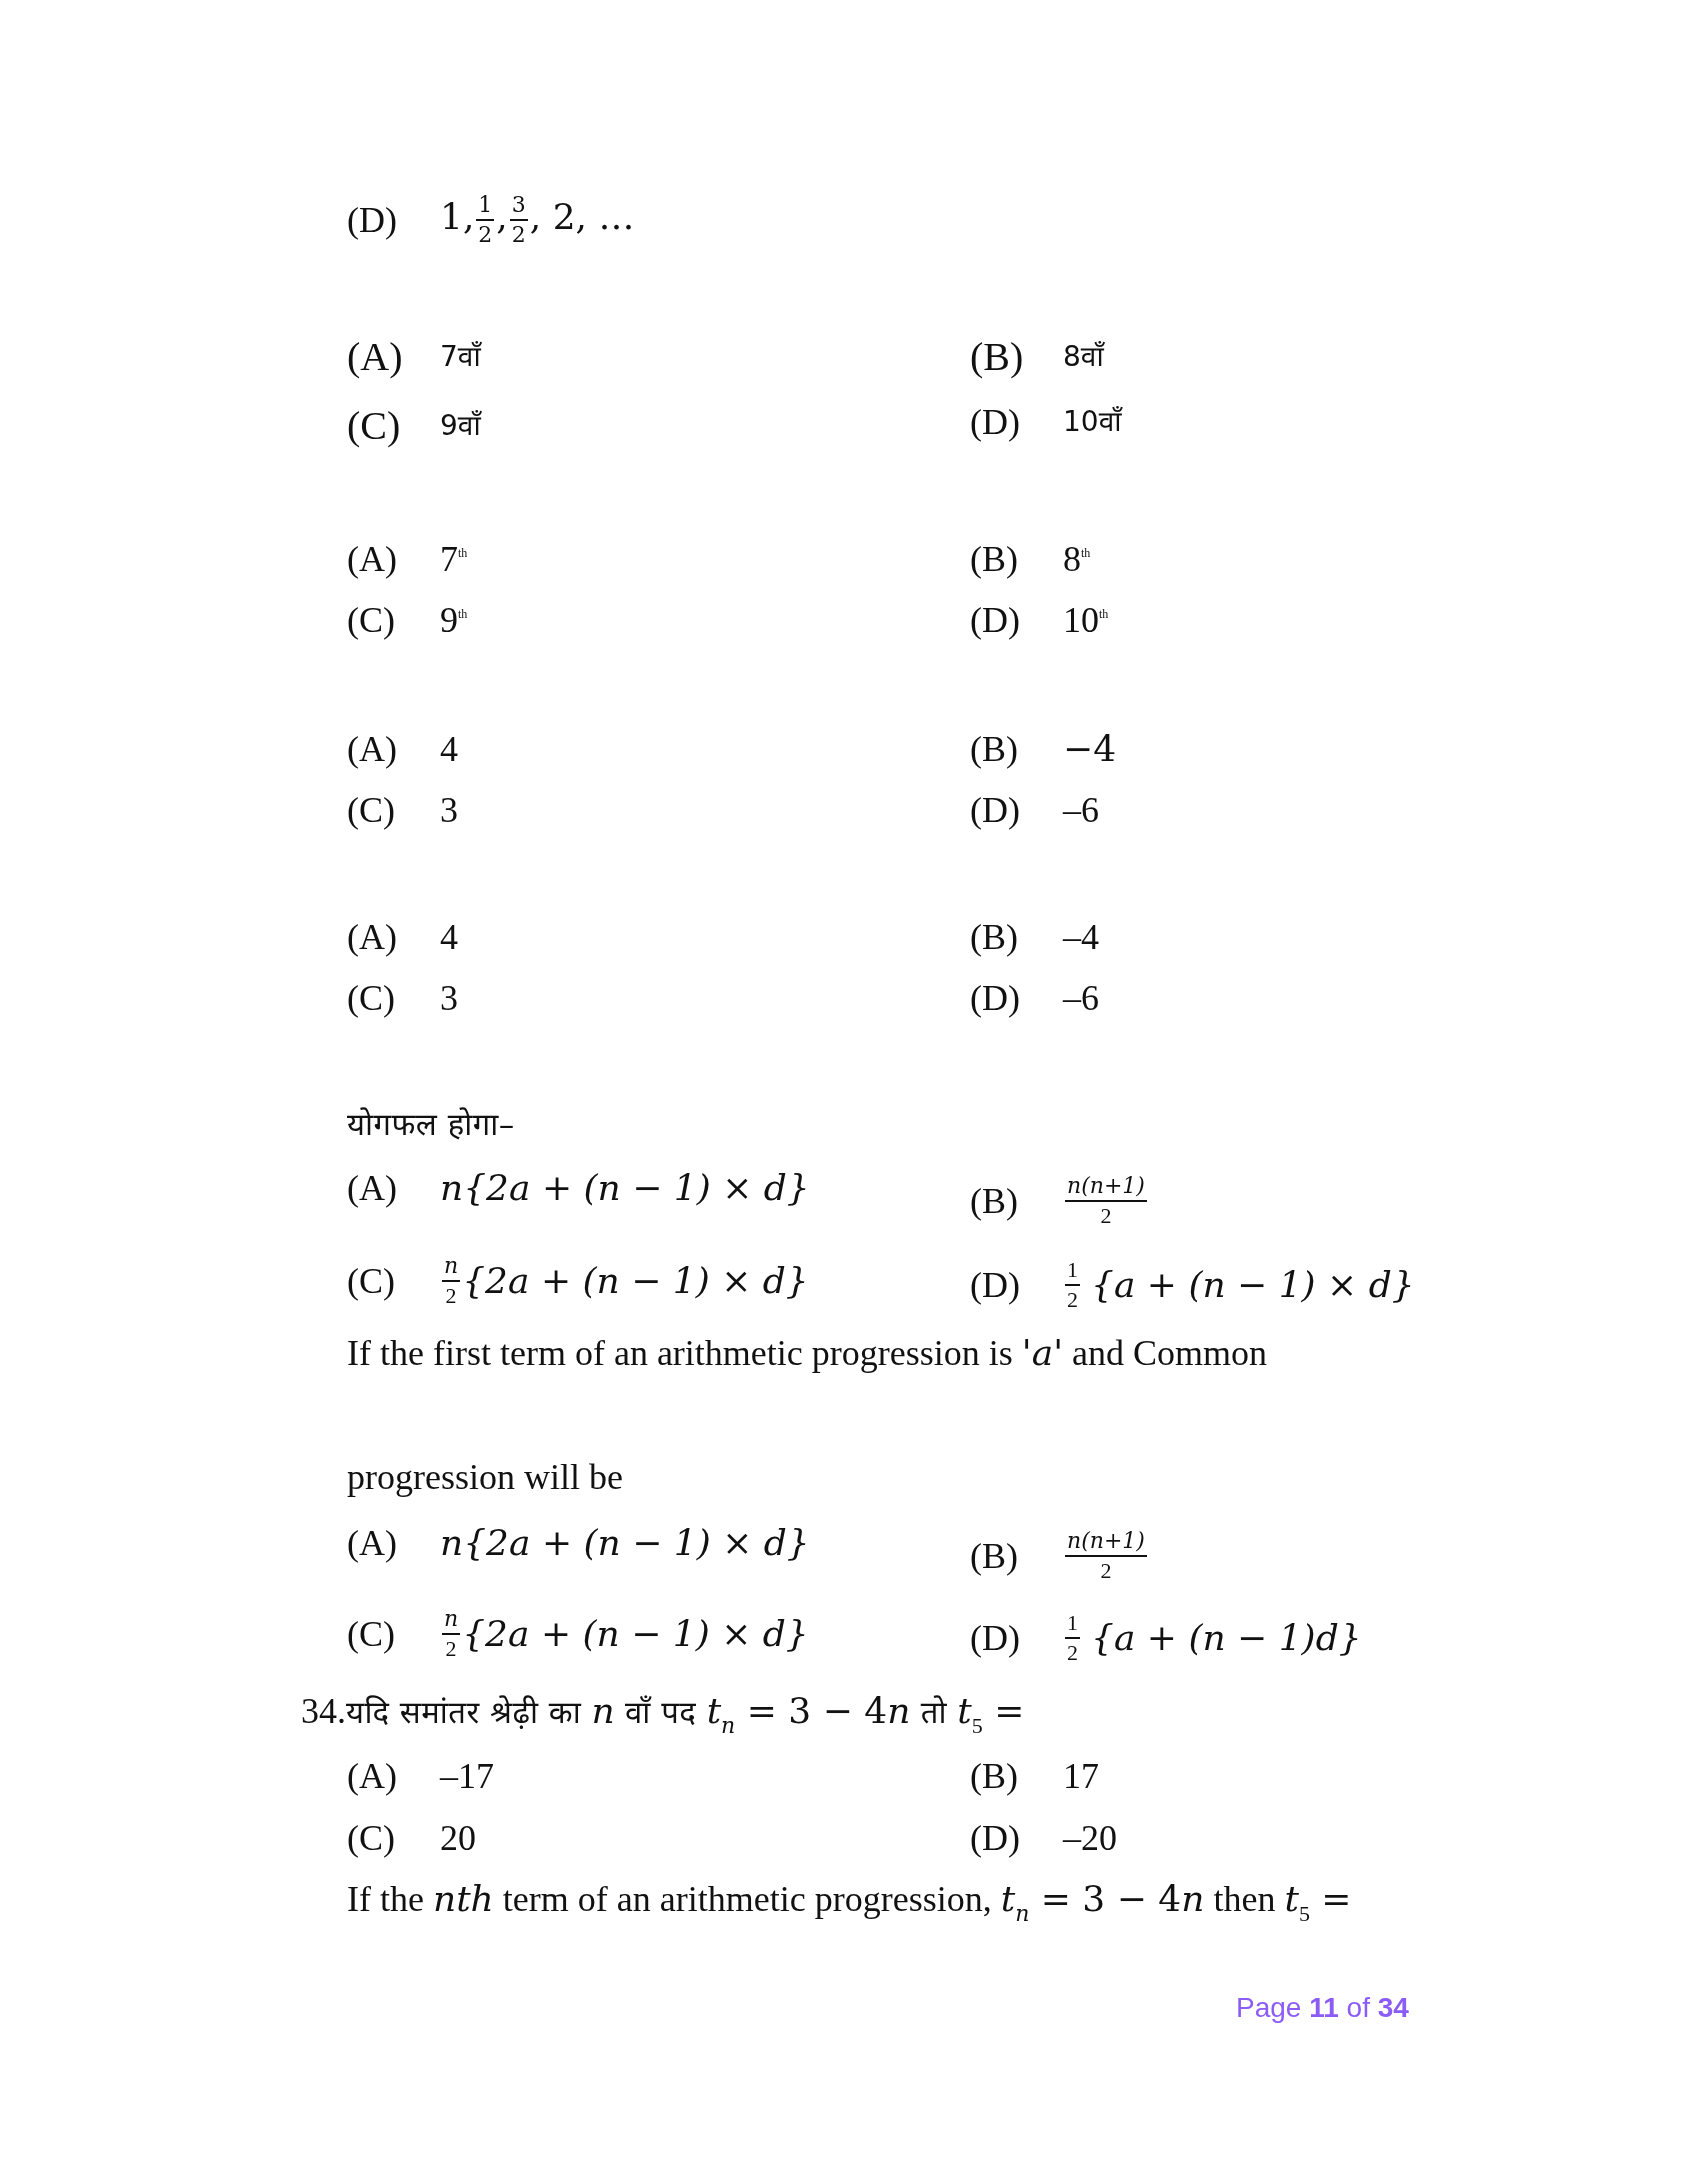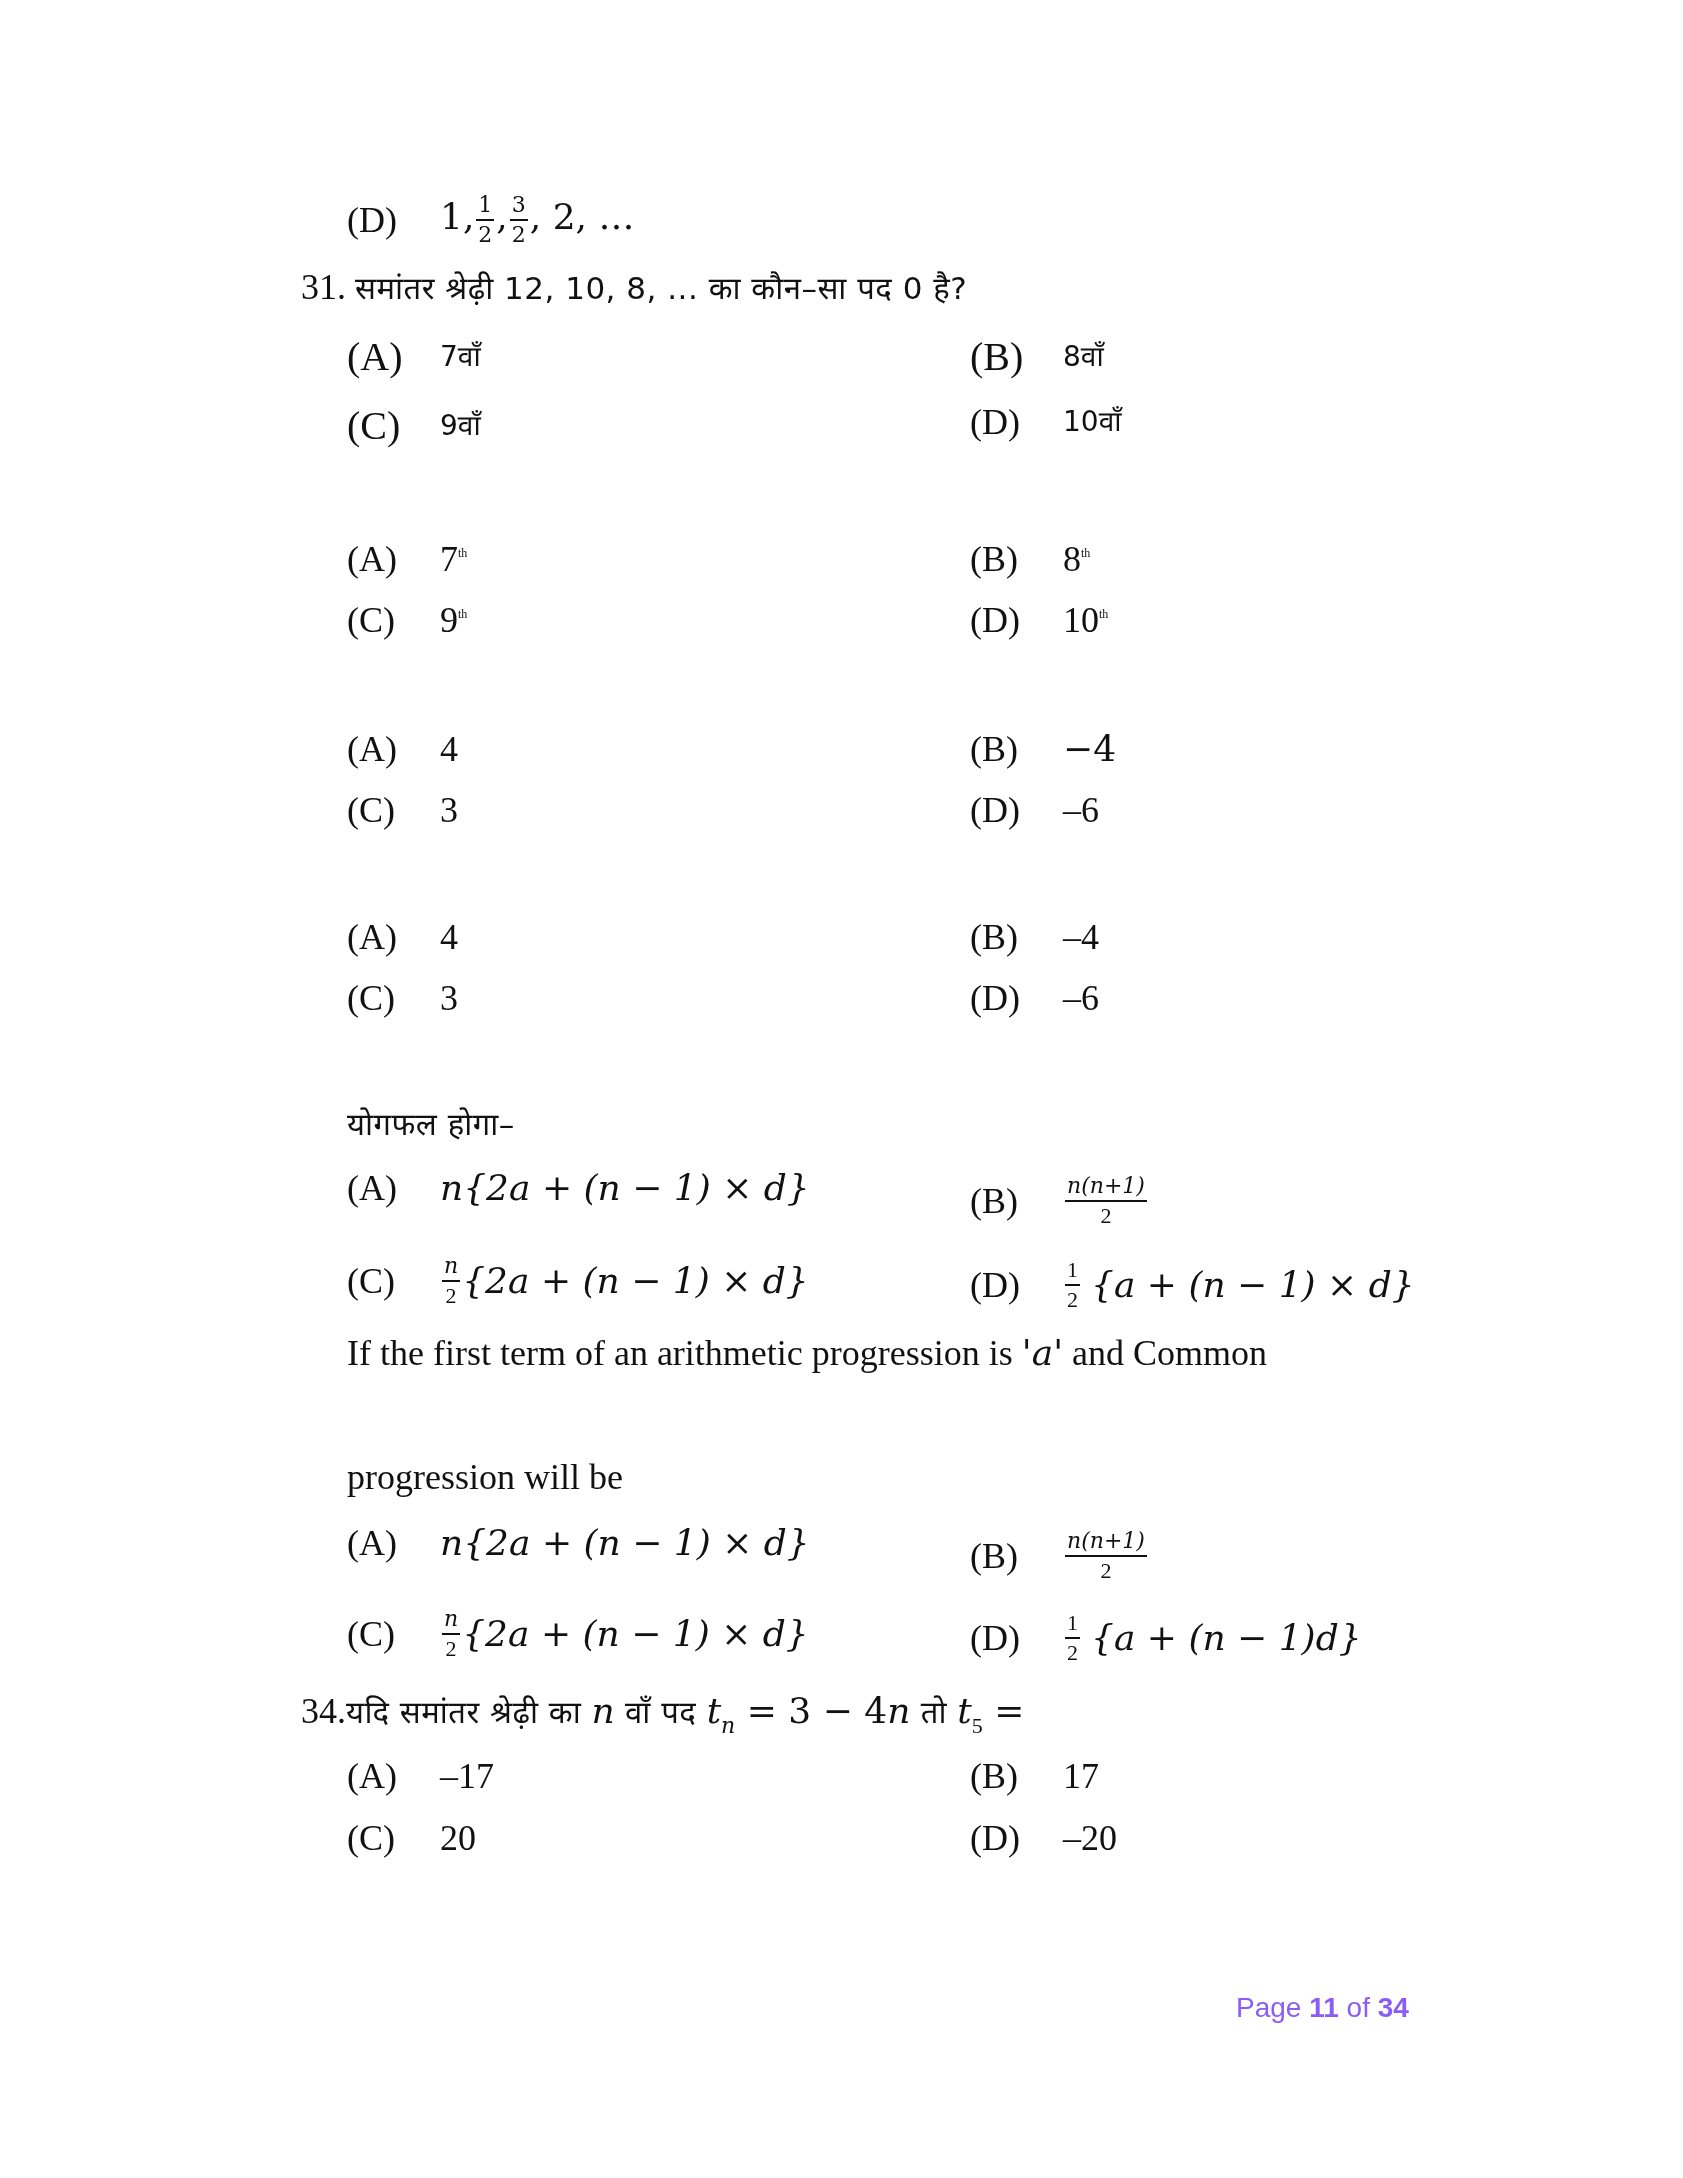--- a/index.html
+++ b/index.html
@@ -116,24 +116,20 @@
       <span>1,</span><span class="frac">
           <span class="num">1</span>
           <span class="den">2</span>
         </span><span>,</span><span class="frac">
           <span class="num">3</span>
           <span class="den">2</span>
         </span><span>, 2, …</span>
     </span>
   </div>
 
-  <div class="line" style="left:301px; top:265px;">
-    <span class="qnum">31.</span>
-    <span class="hi">समांतर श्रेढ़ी 12, 10, 8, ... का कौन–सा पद 0 है?</span>
-  </div>
 
   <div class="opt" style="left:347px; top:335px;">
     <span class="lbl lbl-big">(A)</span>
     <span class="val hi-small">7वाँ</span>
   </div>
   <div class="opt" style="left:970px; top:335px;">
     <span class="lbl lbl-big">(B)</span>
     <span class="val hi-small">8वाँ</span>
   </div>
   <div class="opt" style="left:347px; top:404px;">
@@ -278,19 +274,22 @@
   </div>
   <div class="opt" style="left:347px; top:1816px;">
     <span class="lbl">(C)</span>
     <span class="val">20</span>
   </div>
   <div class="opt" style="left:970px; top:1816px;">
     <span class="lbl">(D)</span>
     <span class="val">–20</span>
   </div>
 
+  <div class="line" style="left:347px; top:1877px;">
+    <span>If the </span><span class="mi">nth</span><span> term of an arithmetic progression,  </span><span class="mi">t</span><sub class="s mi">n</sub><span class="math"> = 3 − 4</span><span class="mi">n</span><span> then </span><span class="mi">t</span><sub class="s">5</sub><span class="math"> =</span>
+  </div>
 
   <div class="footer">
     <span>Page </span><b>11</b><span> of </span><b>34</b>
   </div>
 
 </div>
 
 
 </body></html>

